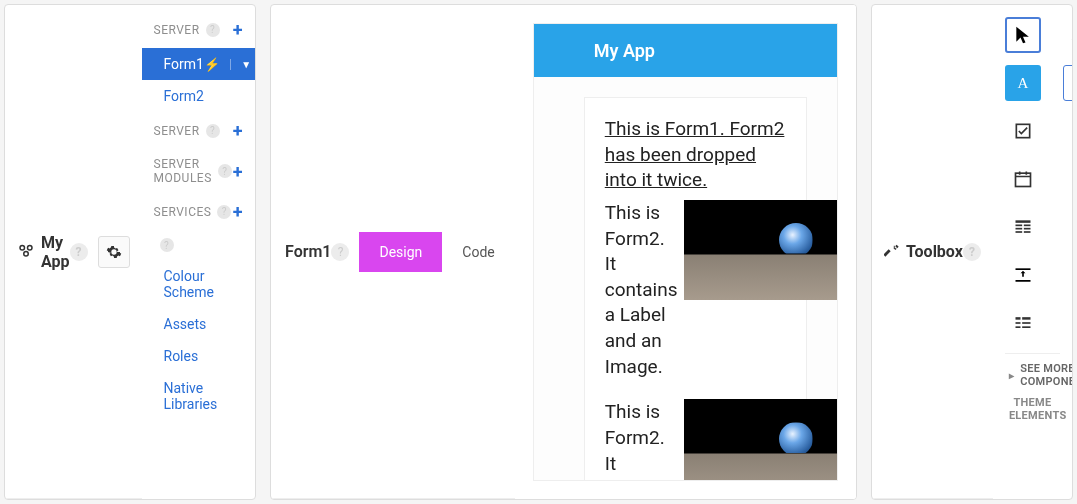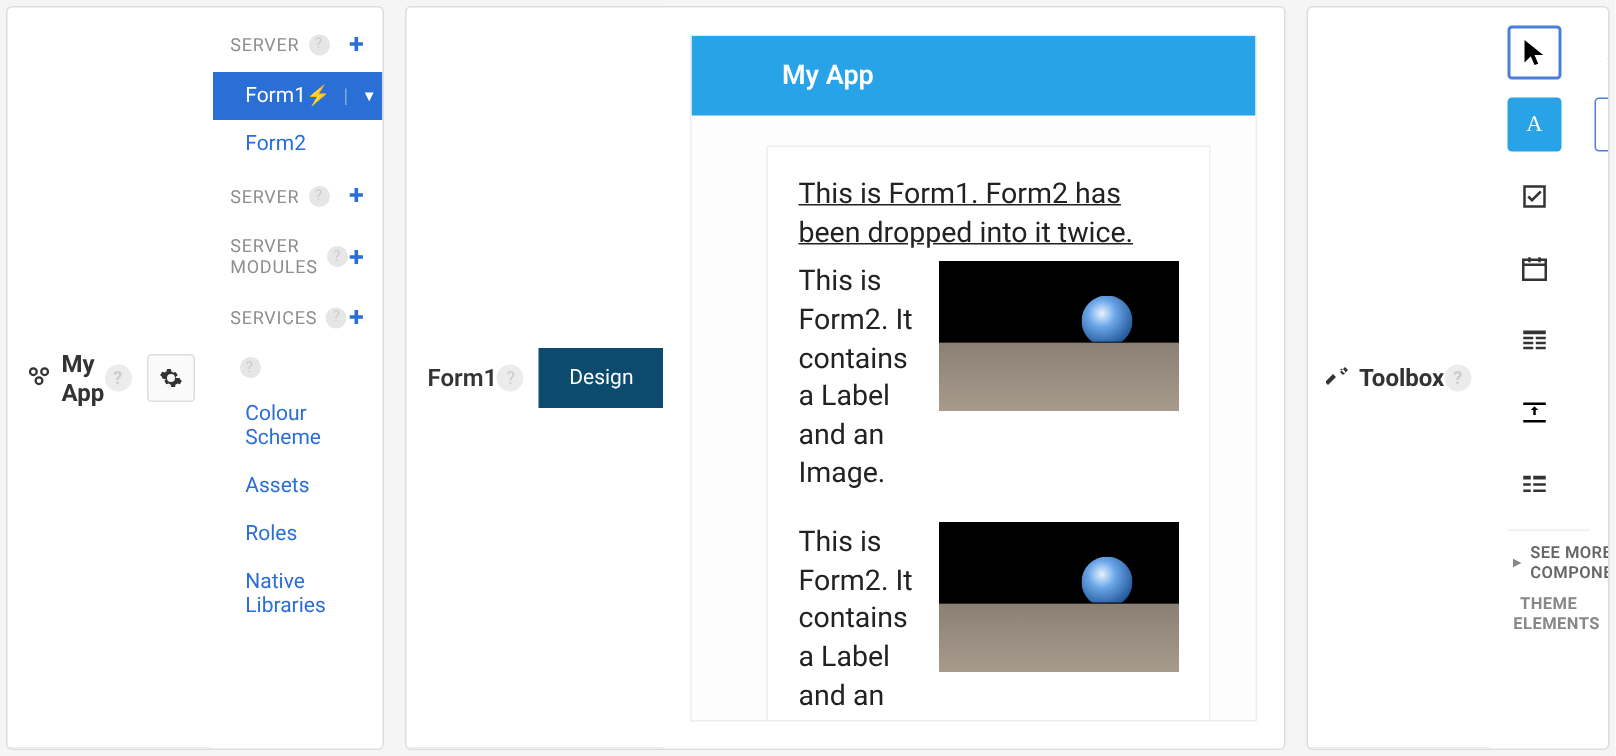--- a/index.html
+++ b/index.html
@@ -109,21 +109,21 @@
     border-bottom: 1px solid #eee;
   }
   .center-title { flex: 1; font-weight: 600; font-size: 16px; }
   .tabs { display: flex; }
   .tab {
     padding: 12px 20px;
     font-size: 14px;
     color: #555;
     cursor: pointer;
   }
-  .tab.active { background: #0c4a6e; color: #fff; }
+  .tab.active { background: #d946ef; color: #fff; }
   .center-body {
     padding: 18px;
     flex: 1;
     background: #fff;
     display: flex;
     flex-direction: column;
     overflow: hidden;
   }
   .app-preview {
     background: #fdfdfd;
@@ -288,20 +288,21 @@
     <div class="tree-item"><span>Native Libraries</span></div>
   </div>
 </div>
 
 <div class="panel center">
   <div class="center-header">
     <span class="center-title">Form1</span>
     <span class="help-icon">?</span>
     <div class="tabs">
       <div class="tab active">Design</div>
+      <div class="tab">Code</div>
     </div>
   </div>
   <div class="center-body">
     <div class="app-preview">
       <div class="app-nav">
         <span>My App</span>
       </div>
       <div class="app-content">
         <div class="card">
           <p>This is Form1. Form2 has been dropped into it twice.</p>

